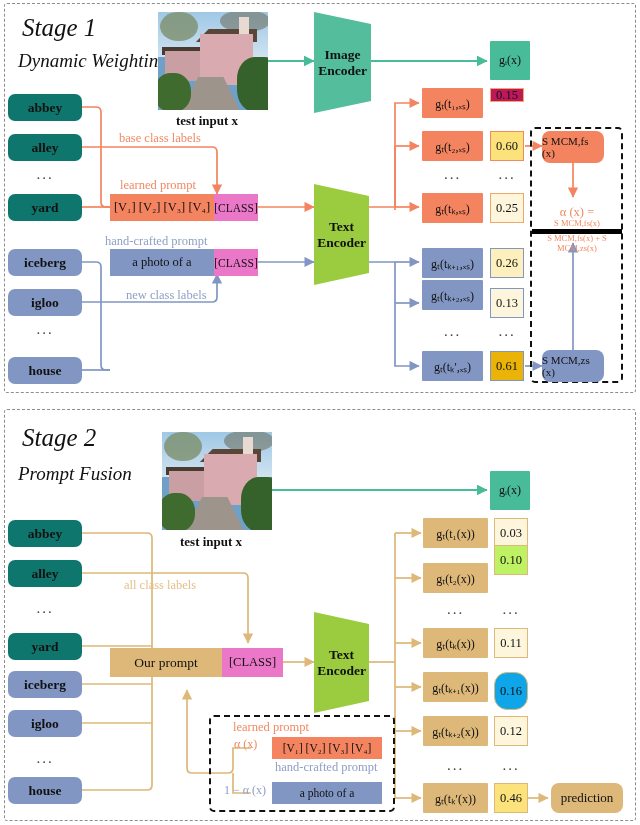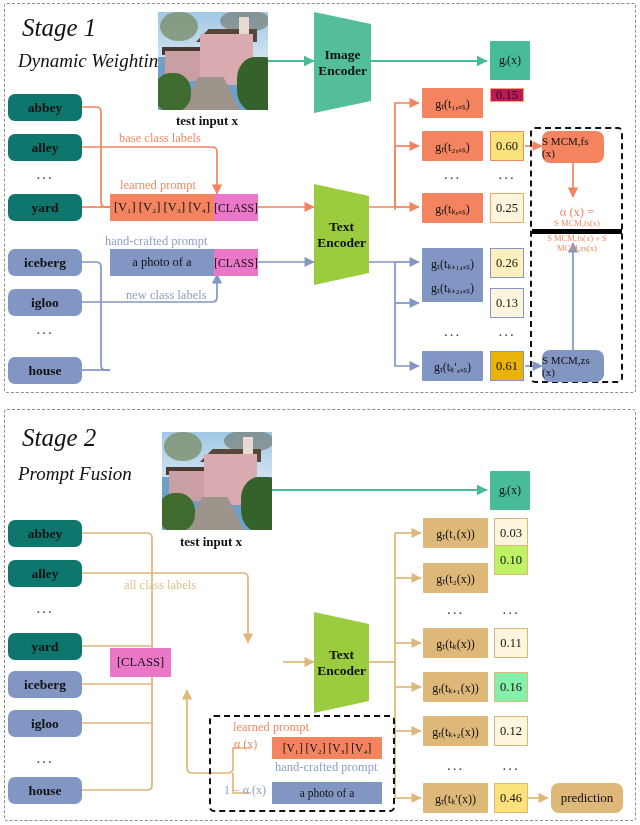--- a/index.html
+++ b/index.html
@@ -222,21 +222,21 @@
   <div class="sqbox score" style="left:490px;top:88px;width:34px;height:14px;background:#be185d;border-color:#f0a868;">0.15</div>
   <div class="sqbox gbox g-orange" style="left:422px;top:131px;width:61px;height:30px;">gₜ(t₂,ₓₛ)</div>
   <div class="sqbox score" style="left:490px;top:131px;width:34px;height:30px;background:#fbe27a;border-color:#f08a62;">0.60</div>
   <div class="dots" style="left:422px;top:166px;width:61px;">...</div>
   <div class="dots" style="left:490px;top:166px;width:34px;">...</div>
   <div class="sqbox gbox g-orange" style="left:422px;top:193px;width:61px;height:30px;">gₜ(tₖ,ₓₛ)</div>
   <div class="sqbox score" style="left:490px;top:193px;width:34px;height:30px;background:#fdf6dc;border-color:#f0a868;">0.25</div>
 
   <div class="sqbox gbox g-blue" style="left:422px;top:248px;width:61px;height:30px;">gₜ(tₖ₊₁,ₓₛ)</div>
   <div class="sqbox score" style="left:490px;top:248px;width:34px;height:30px;background:#fdf0bd;border-color:#8296c4;">0.26</div>
-  <div class="sqbox gbox g-blue" style="left:422px;top:272px;width:61px;height:30px;">gₜ(tₖ₊₂,ₓₛ)</div>
+  <div class="sqbox gbox g-blue" style="left:422px;top:280px;width:61px;height:30px;">gₜ(tₖ₊₂,ₓₛ)</div>
   <div class="sqbox score" style="left:490px;top:288px;width:34px;height:30px;background:#fdf6dc;border-color:#8296c4;">0.13</div>
   <div class="dots" style="left:422px;top:323px;width:61px;">...</div>
   <div class="dots" style="left:490px;top:323px;width:34px;">...</div>
   <div class="sqbox gbox g-blue" style="left:422px;top:351px;width:61px;height:30px;">gₜ(tₖ′,ₓₛ)</div>
   <div class="sqbox score" style="left:490px;top:351px;width:34px;height:30px;background:#eab308;border-color:#8296c4;">0.61</div>
 
   <div class="dashbox" style="left:530px;top:127px;width:93px;height:256px;"></div>
   <div class="rbox" style="left:542px;top:131px;width:62px;height:32px;background:#f4845f;font-size:11px;">S MCM,fs (x)</div>
   <div class="rbox" style="left:542px;top:350px;width:62px;height:32px;background:#8296c4;font-size:11px;">S MCM,zs (x)</div>
 
@@ -273,20 +273,21 @@
   <div class="dots" style="left:8px;top:600px;width:74px;">...</div>
   <div class="cbox c-orange" style="left:8px;top:633px;width:74px;height:27px;">yard</div>
   <div class="cbox c-blue" style="left:8px;top:671px;width:74px;height:27px;">iceberg</div>
   <div class="cbox c-blue" style="left:8px;top:710px;width:74px;height:27px;">igloo</div>
   <div class="dots" style="left:8px;top:750px;width:74px;">...</div>
   <div class="cbox c-blue" style="left:8px;top:777px;width:74px;height:27px;">house</div>
 
   <div class="lbl lbl-tan" style="left:124px;top:578px;">all class labels</div>
 
   <div class="promptbar" style="left:110px;top:648px;width:173px;height:29px;">
+    <div class="p-tan" style="width:112px;height:100%;font-size:13.5px;">Our prompt</div>
     <div class="p-pink" style="width:61px;height:100%;font-size:12.5px;">[CLASS]</div>
   </div>
 
   <div class="enc enc-txt" style="left:314px;top:612px;width:55px;height:101px;">
     <span style="white-space:pre-line">Text
 Encoder</span>
   </div>
 
   <div class="sqbox gbox g-teal" style="left:490px;top:471px;width:40px;height:39px;">gᵢ(x)</div>
 
@@ -296,21 +297,21 @@
   <div class="sqbox gbox g-tan" style="left:423px;top:563px;width:65px;height:30px;">gₜ(t₂(x))</div>
   <div class="sqbox score" style="left:494px;top:545px;width:34px;height:30px;background:#bef264;border-color:#ddb878;">0.10</div>
 
   <div class="dots" style="left:423px;top:601px;width:65px;">...</div>
   <div class="dots" style="left:494px;top:601px;width:34px;">...</div>
 
   <div class="sqbox gbox g-tan" style="left:423px;top:628px;width:65px;height:30px;">gₜ(tₖ(x))</div>
   <div class="sqbox score" style="left:494px;top:628px;width:34px;height:30px;background:#fdf6dc;border-color:#ddb878;">0.11</div>
 
   <div class="sqbox gbox g-tan" style="left:423px;top:672px;width:65px;height:30px;">gₜ(tₖ₊₁(x))</div>
-  <div class="sqbox score" style="left:494px;top:672px;width:34px;height:30px;background:#86efac;border-color:#ddb878;">0.16</div>
+  <div class="sqbox score" style="left:494px;top:672px;width:34px;height:38px;background:#0ea5e9;border-color:#ddb878;border-radius:13px;">0.16</div>
 
   <div class="sqbox gbox g-tan" style="left:423px;top:716px;width:65px;height:30px;">gₜ(tₖ₊₂(x))</div>
   <div class="sqbox score" style="left:494px;top:716px;width:34px;height:30px;background:#fdf6dc;border-color:#ddb878;">0.12</div>
 
   <div class="dots" style="left:423px;top:757px;width:65px;">...</div>
   <div class="dots" style="left:494px;top:757px;width:34px;">...</div>
 
   <div class="sqbox gbox g-tan" style="left:423px;top:783px;width:65px;height:30px;">gₜ(tₖ′(x))</div>
   <div class="sqbox score" style="left:494px;top:783px;width:34px;height:30px;background:#fbe27a;border-color:#ddb878;">0.46</div>
 

